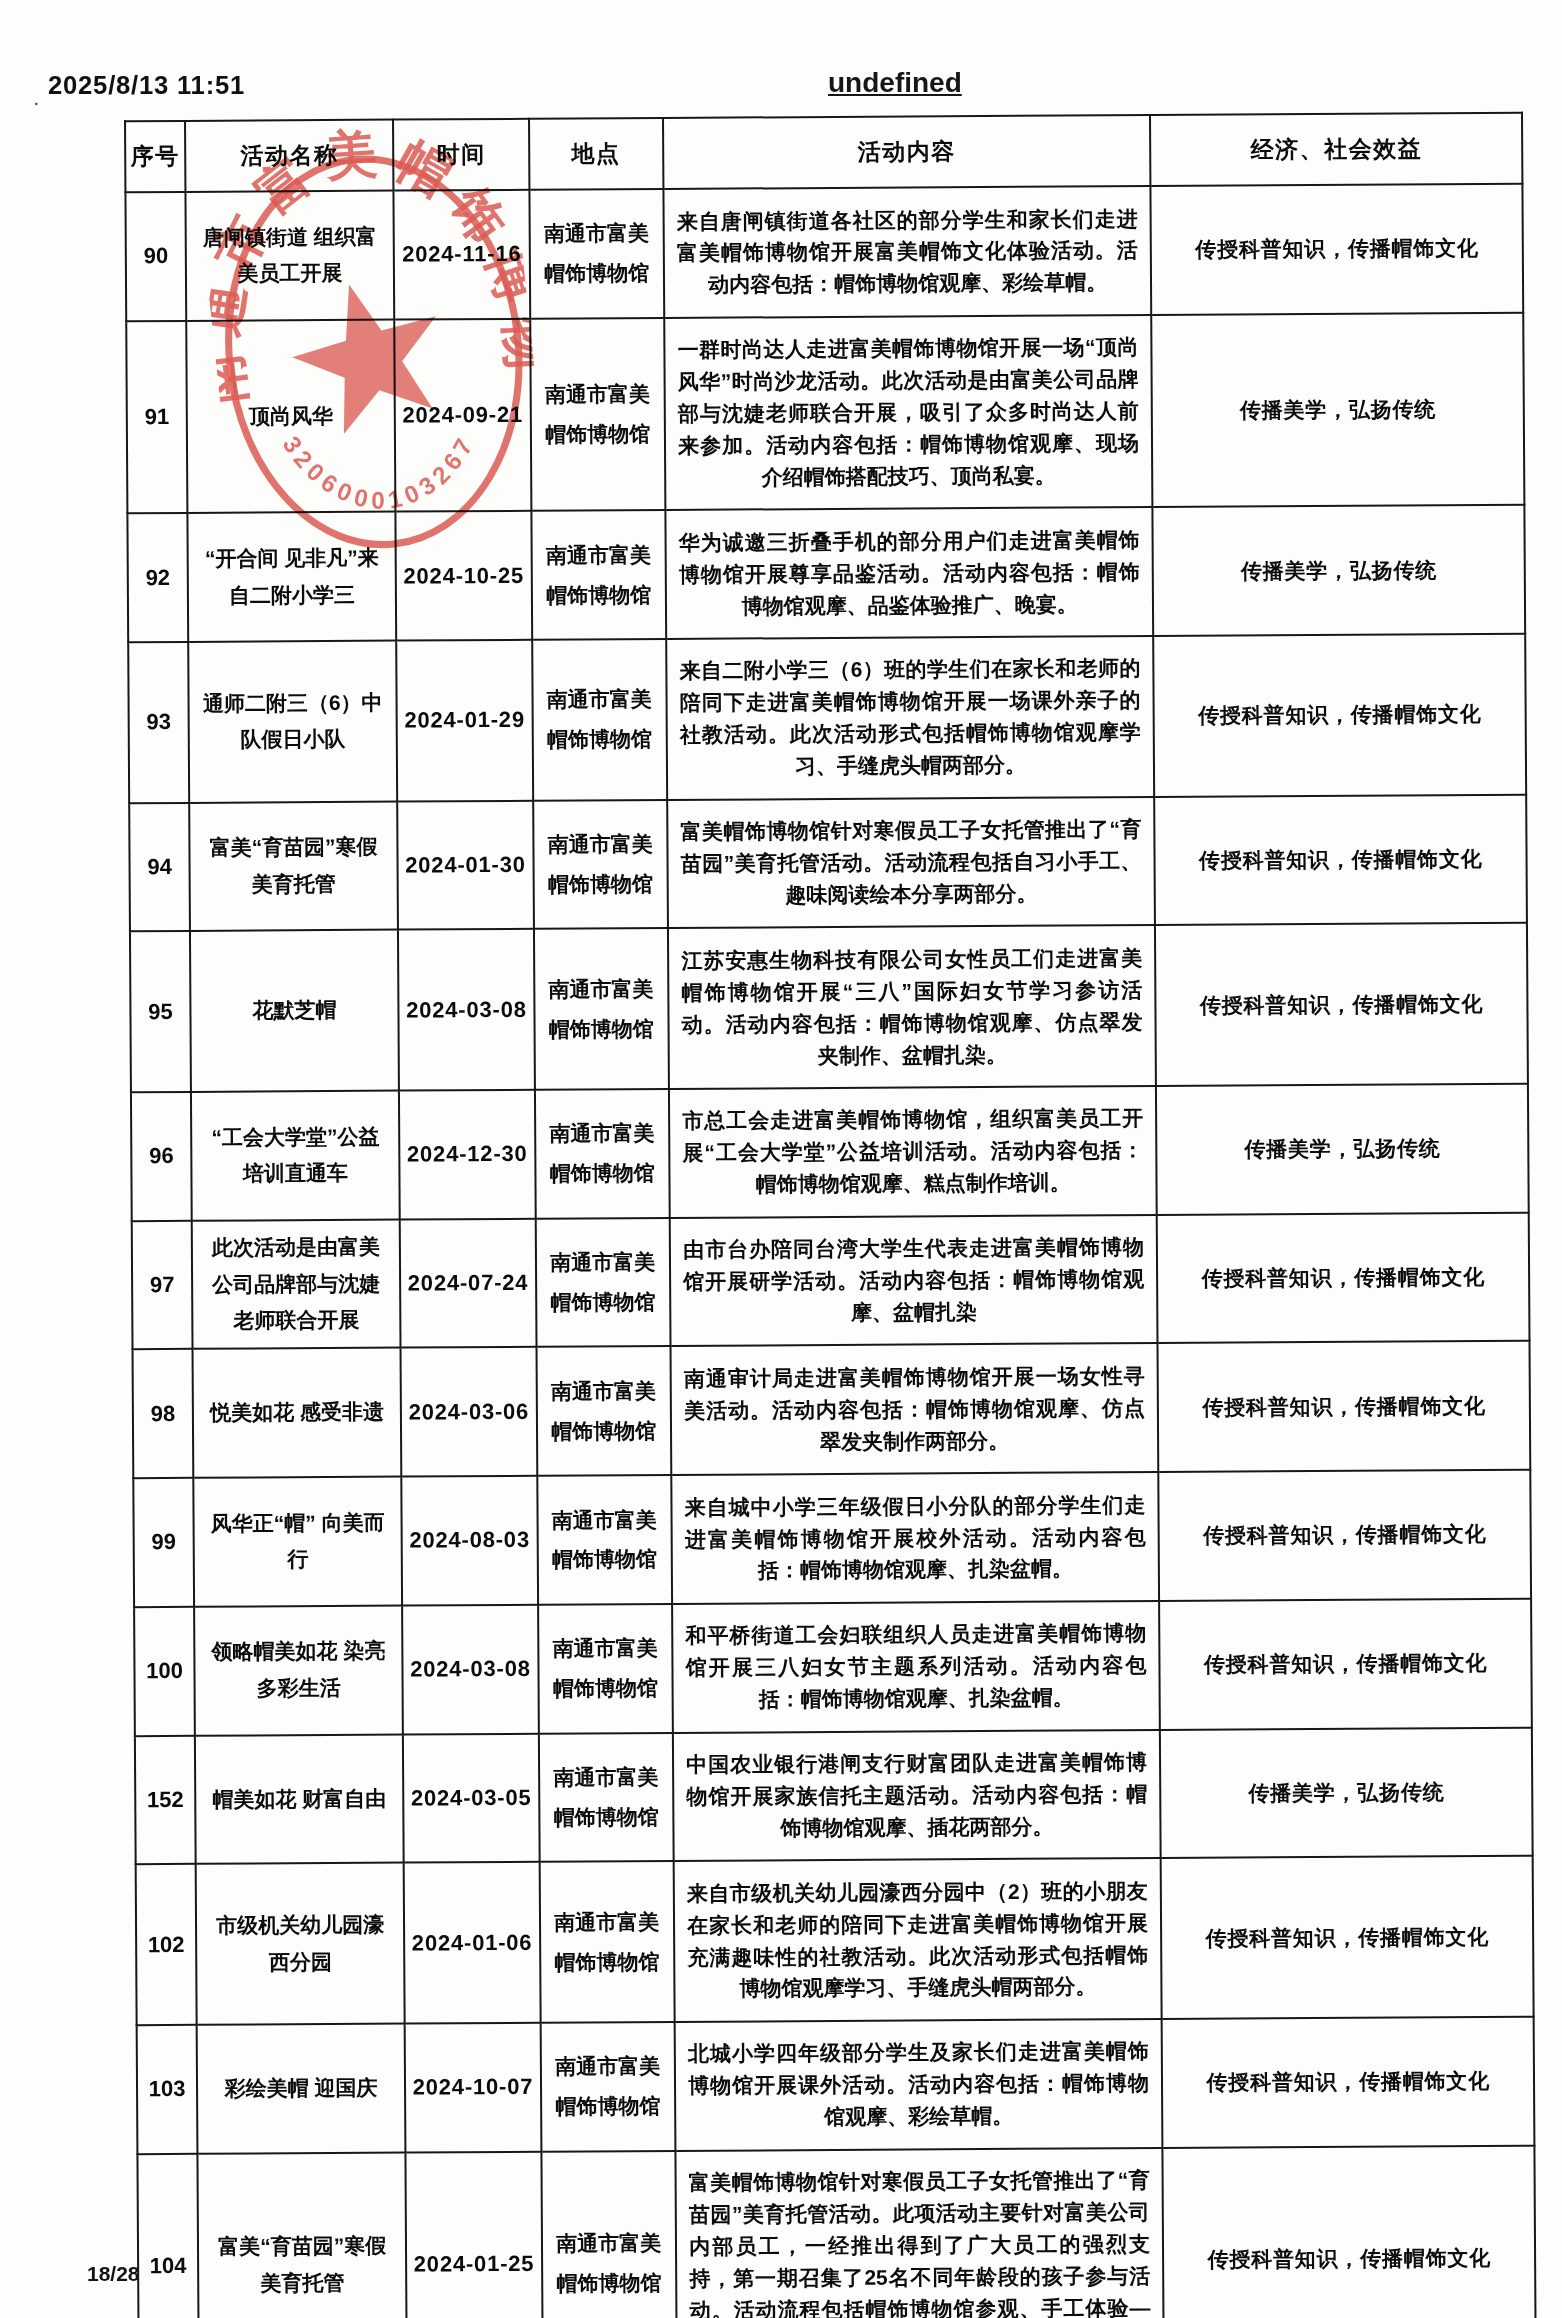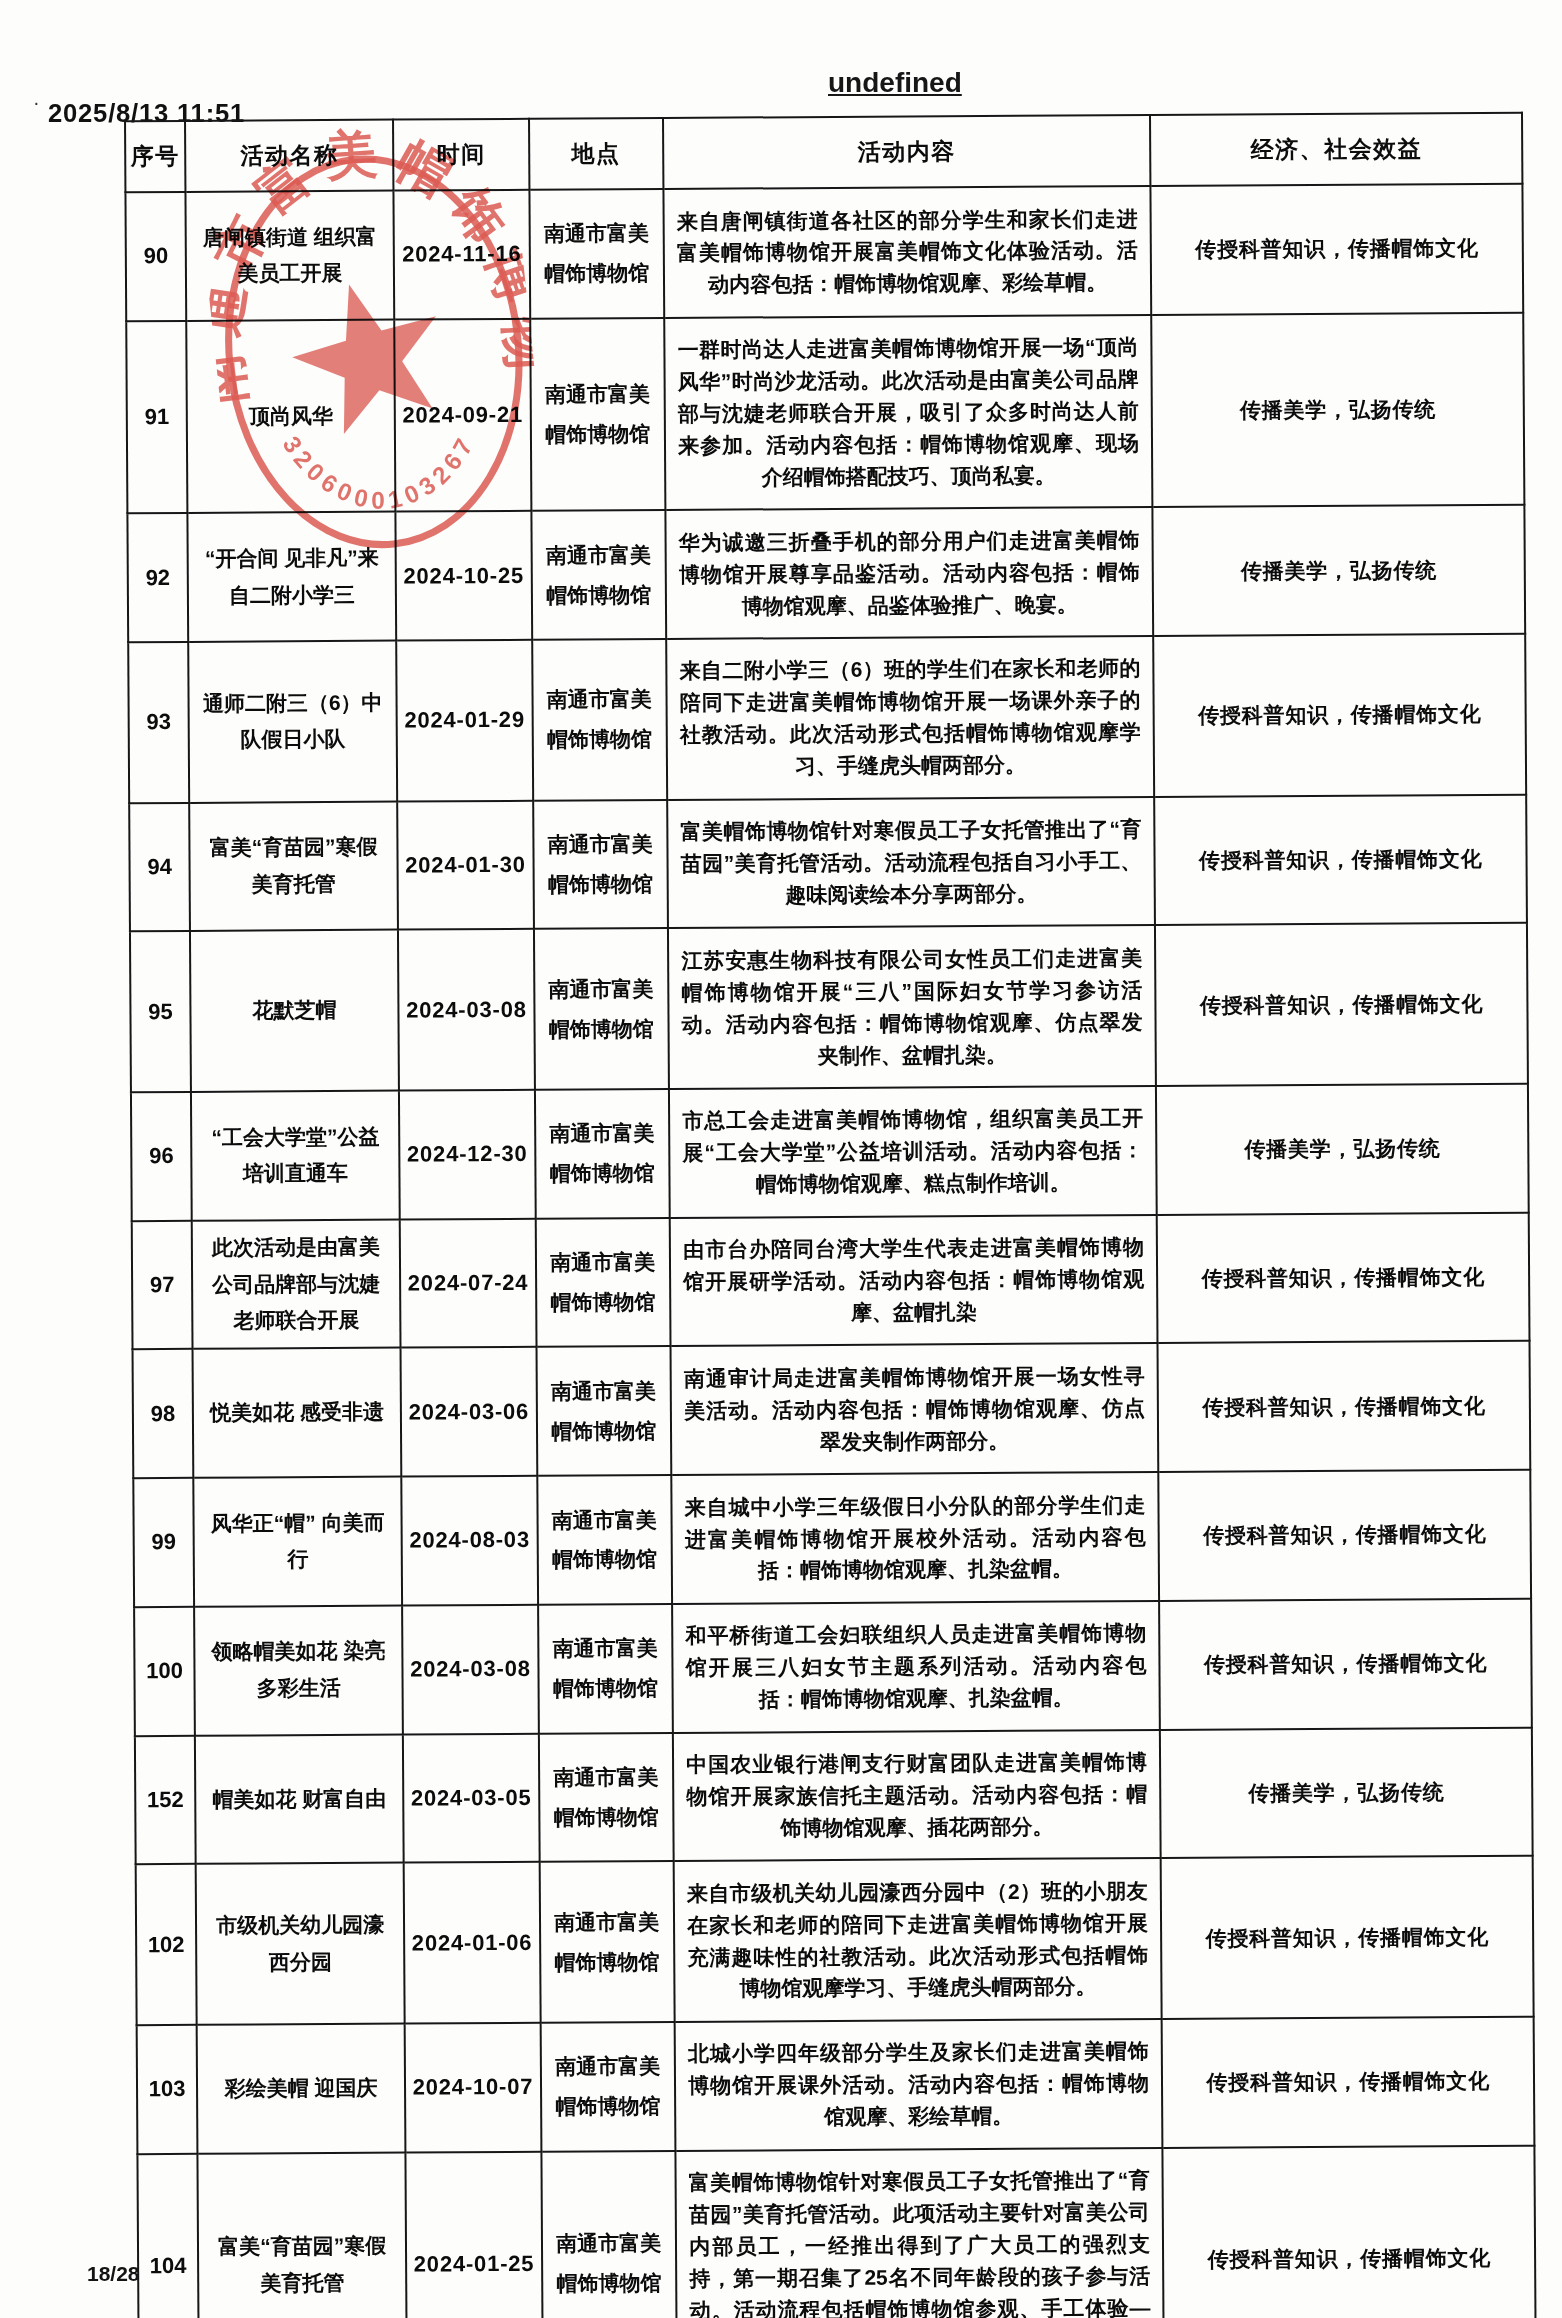--- a/index.html
+++ b/index.html
@@ -13,21 +13,20 @@
   }
   
   .top-mark{
     position:absolute;left:33px;top:91px;
     font-size:20px;color:#333;
   }
   .timestamp{
     position:absolute;left:48px;top:71px;
     font-size:25.6px;font-weight:700;letter-spacing:0.8px;
     color:#111;
-    margin-top:28px;
   }
   .center-title{
     position:absolute;left:828px;top:67px;
     font-size:28px;font-weight:600;color:#161616;text-decoration:underline;
   }
   
   .table-wrap{
     position:absolute;left:124px;top:116px;width:1399px;
     transform:rotate(-0.35deg);
     transform-origin:50% 0;

